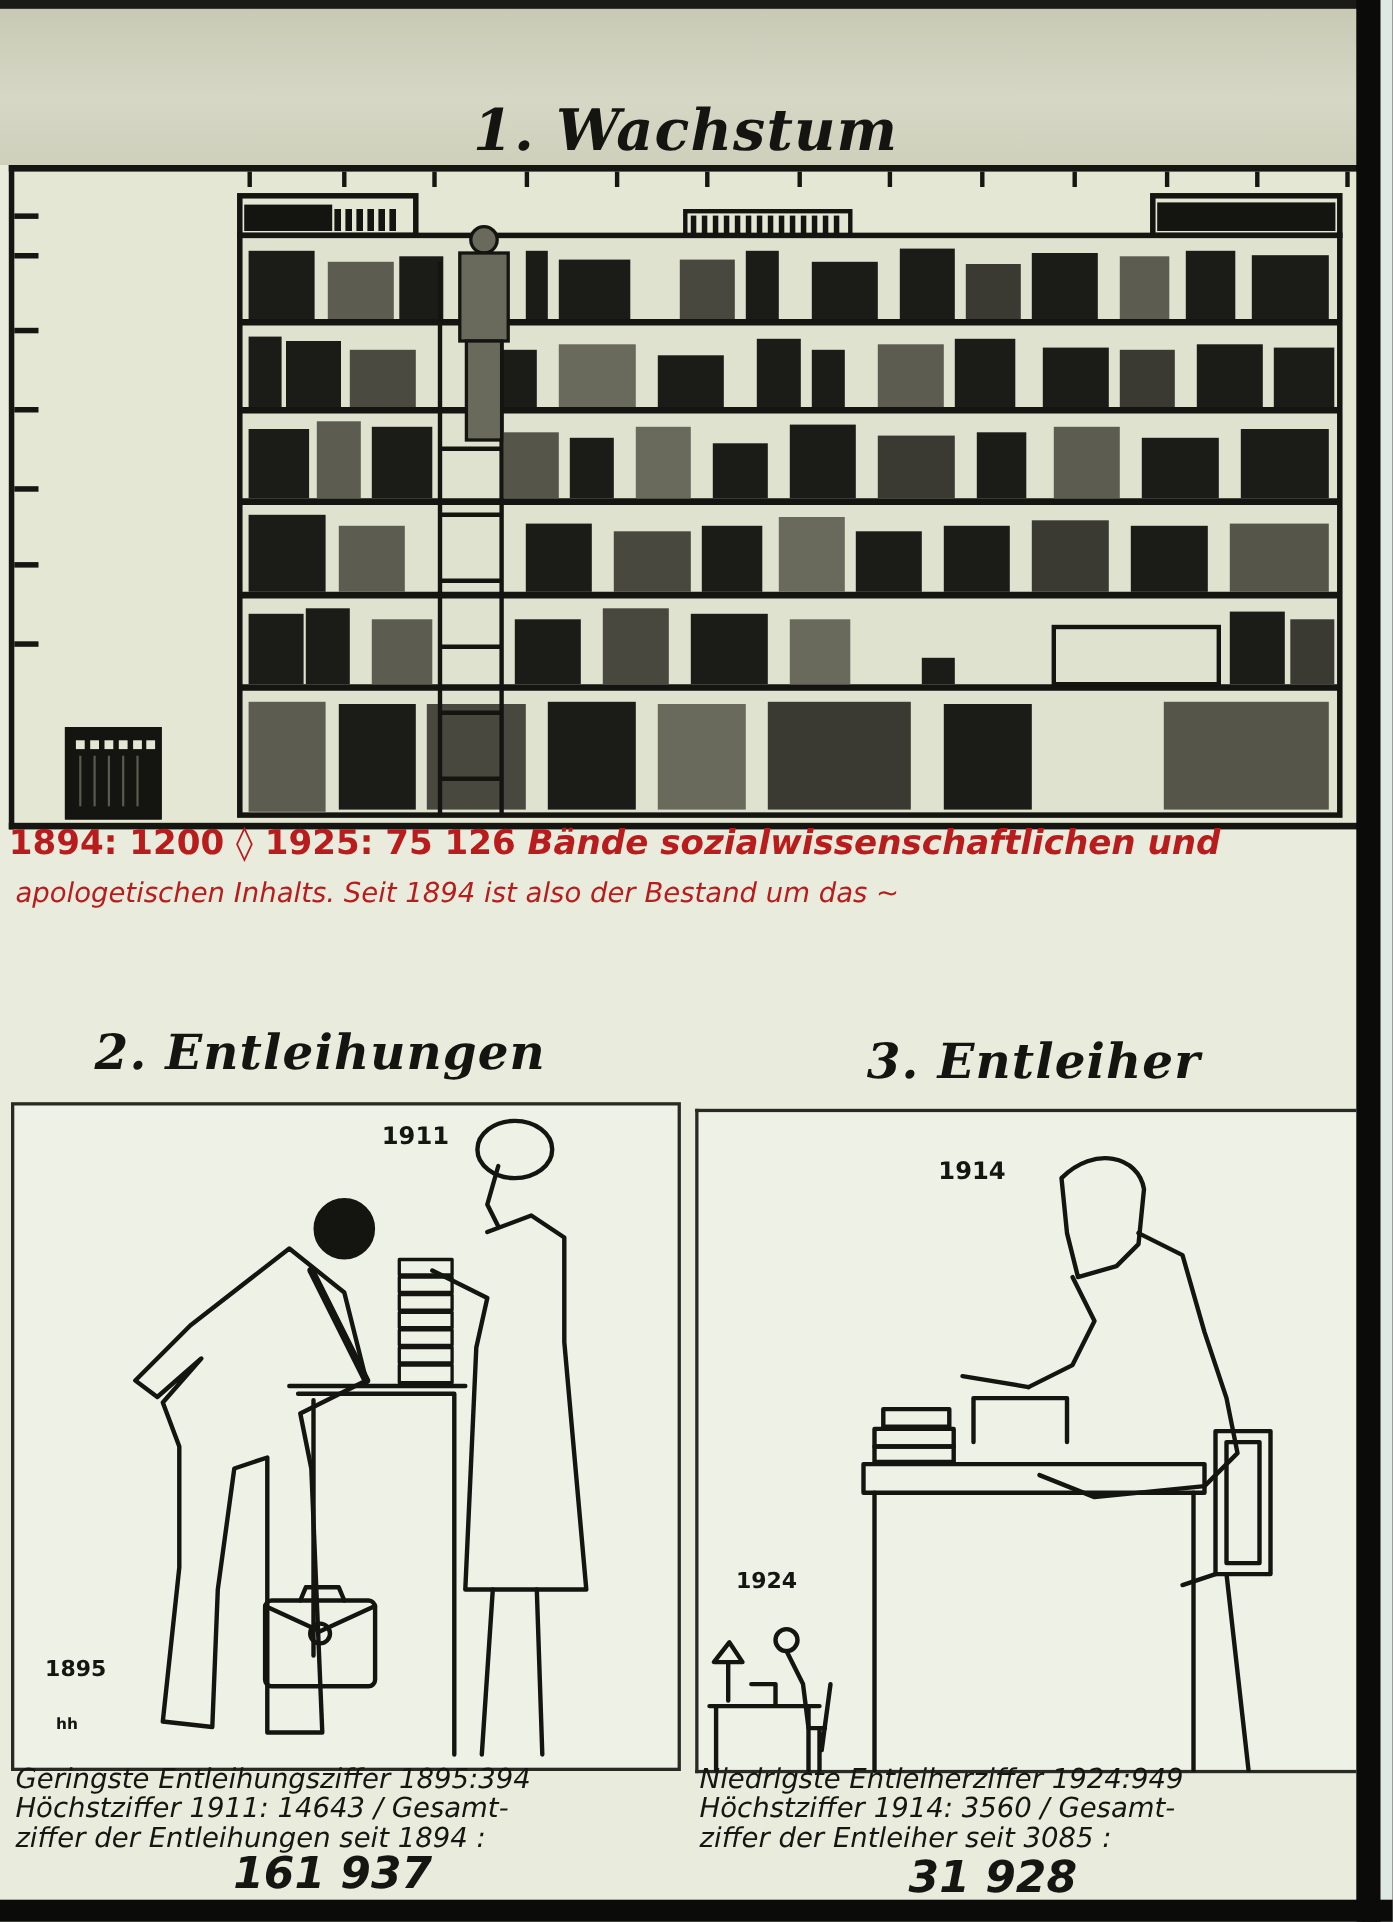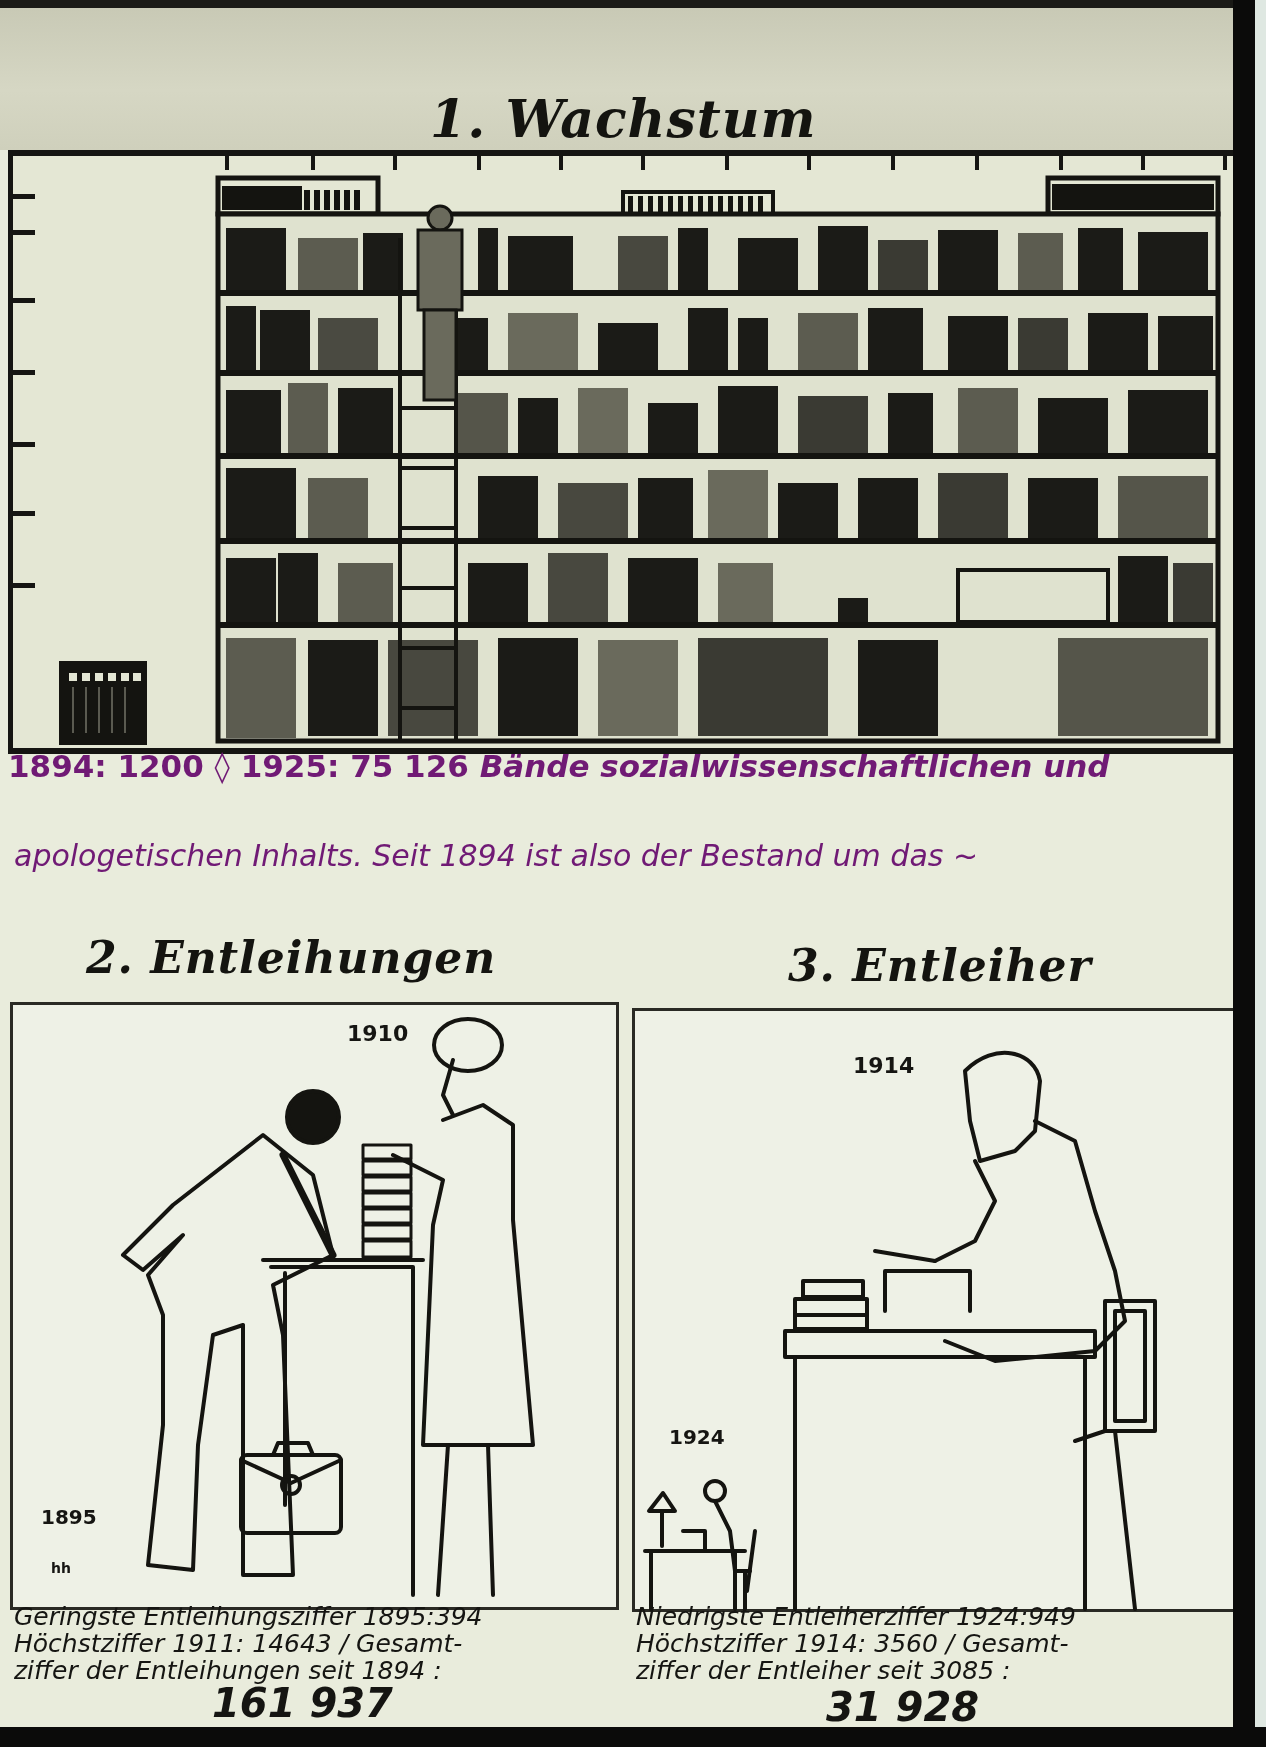--- a/index.html
+++ b/index.html
@@ -46,25 +46,25 @@
   .tick-left { position:absolute; left:0; width:22px; height:5px; background:#151512; }
   .bar-1894 {
     position:absolute; left:46px; top:505px; width:84px; height:80px;
     background:#141410; border:2px solid #141410;
   }
   .bar-1894 .win { position:absolute; top:10px; width:8px; height:8px; background:#e4e7d4; }
   .bar-1894 .line { position:absolute; top:24px; width:2px; height:46px; background:#5a5a50; }
 
   
   .caption {
-    position:absolute; color:#701a75; font-family:"DejaVu Sans", sans-serif; font-style:italic;
+    position:absolute; color:#b91c1c; font-family:"DejaVu Sans", sans-serif; font-style:italic;
   }
   #cap1 { left:8px; top:748px; font-size:31px; font-weight:bold; white-space:nowrap; }
   #cap1 .num { font-weight:900; font-style:normal; font-family:"DejaVu Sans", sans-serif; }
-  #cap2 { left:14px; top:797px; font-size:30px; white-space:nowrap;margin-top:41px; }
+  #cap2 { left:14px; top:797px; font-size:25px; white-space:nowrap; }
   #cap3 { left:355px; top:845px; white-space:nowrap; }
   #cap3 .big { font-size:54px; font-weight:bold; }
   #cap3 .small { font-size:32px; margin-left:14px; }
 
   
   .panel {
     position:absolute; background:#eef1e6; border:3px solid #2a2a24;
   }
   #panel2 { left:10px; top:1002px; width:603px; height:602px; }
   #panel3 { left:632px; top:1008px; width:598px; height:598px; border-right:none; }
@@ -267,21 +267,21 @@
     <span class="num">1925:</span>
     <span class="num">75 126</span>
     <span>Bände sozialwissenschaftlichen und</span>
   </div>
   <div class="caption" id="cap2">apologetischen Inhalts. Seit 1894 ist also der Bestand um das ~</div>
 
   <div class="section-title" id="t2">2. Entleihungen</div>
   <div class="section-title" id="t3">3. Entleiher</div>
 
   <div class="panel" id="panel2">
-    <div class="year" style="left:334px;top:16px;font-size:22px">1910</div>
+    <div class="year" style="left:334px;top:16px;font-size:22px">1911</div>
     <div class="year" style="left:28px;top:500px;font-size:20px">1895</div>
     <div class="year" style="left:38px;top:555px;font-size:14px">hh</div>
     <svg style="left:0;top:0" width="603" height="602">
       <g fill="none" stroke="#141410" stroke-width="4" stroke-linejoin="round" stroke-linecap="round">
 
         <circle cx="300" cy="112" r="26" fill="#141410"></circle>
         <path d="M250 130 L160 200 L110 250 L130 265 L170 230 L135 270 L150 310 L150 420 L135 560 L180 565 L185 440 L200 330 L230 320 L230 570 L280 570 L270 330 L260 280 L320 250 L300 170 Z"></path>
         <path d="M270 150 L320 250" stroke-width="7"></path>
 
         <path d="M258 262 L400 262 L400 590 M272 268 L272 500"></path>

